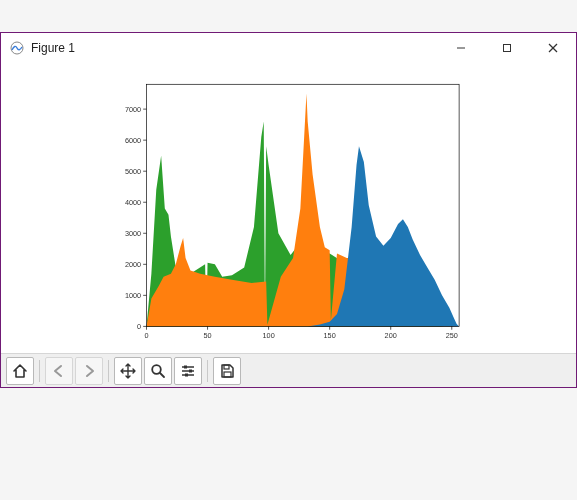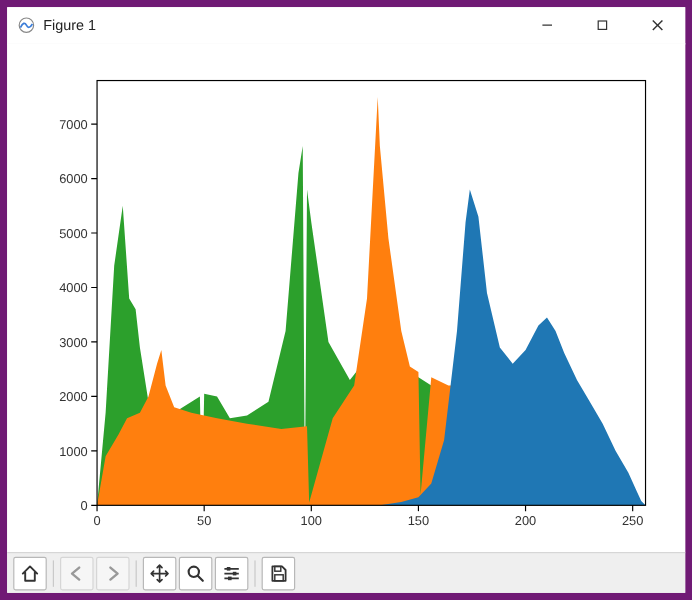--- a/index.html
+++ b/index.html
@@ -8,25 +8,26 @@
     width: 577px;
     height: 500px;
     background: #f5f5f5;
     font-family: "Segoe UI", Arial, sans-serif;
     font-size: 12px;
     color: #222;
     overflow: hidden;
   }
   .window {
     width: 577px;
-    height: 500px;
+    height: 356px;
     background: #ffffff;
     box-sizing: border-box;
     position: relative;
-    border: 6px solid #701a75;
+    border: 1px solid #701a75;
+    margin-top: 32px;
   }
   
   .titlebar {
     height: 30px;
     display: flex;
     align-items: center;
     background: #ffffff;
     border-bottom: 1px solid #eaeaea;
   }
   .titlebar .app-icon {

